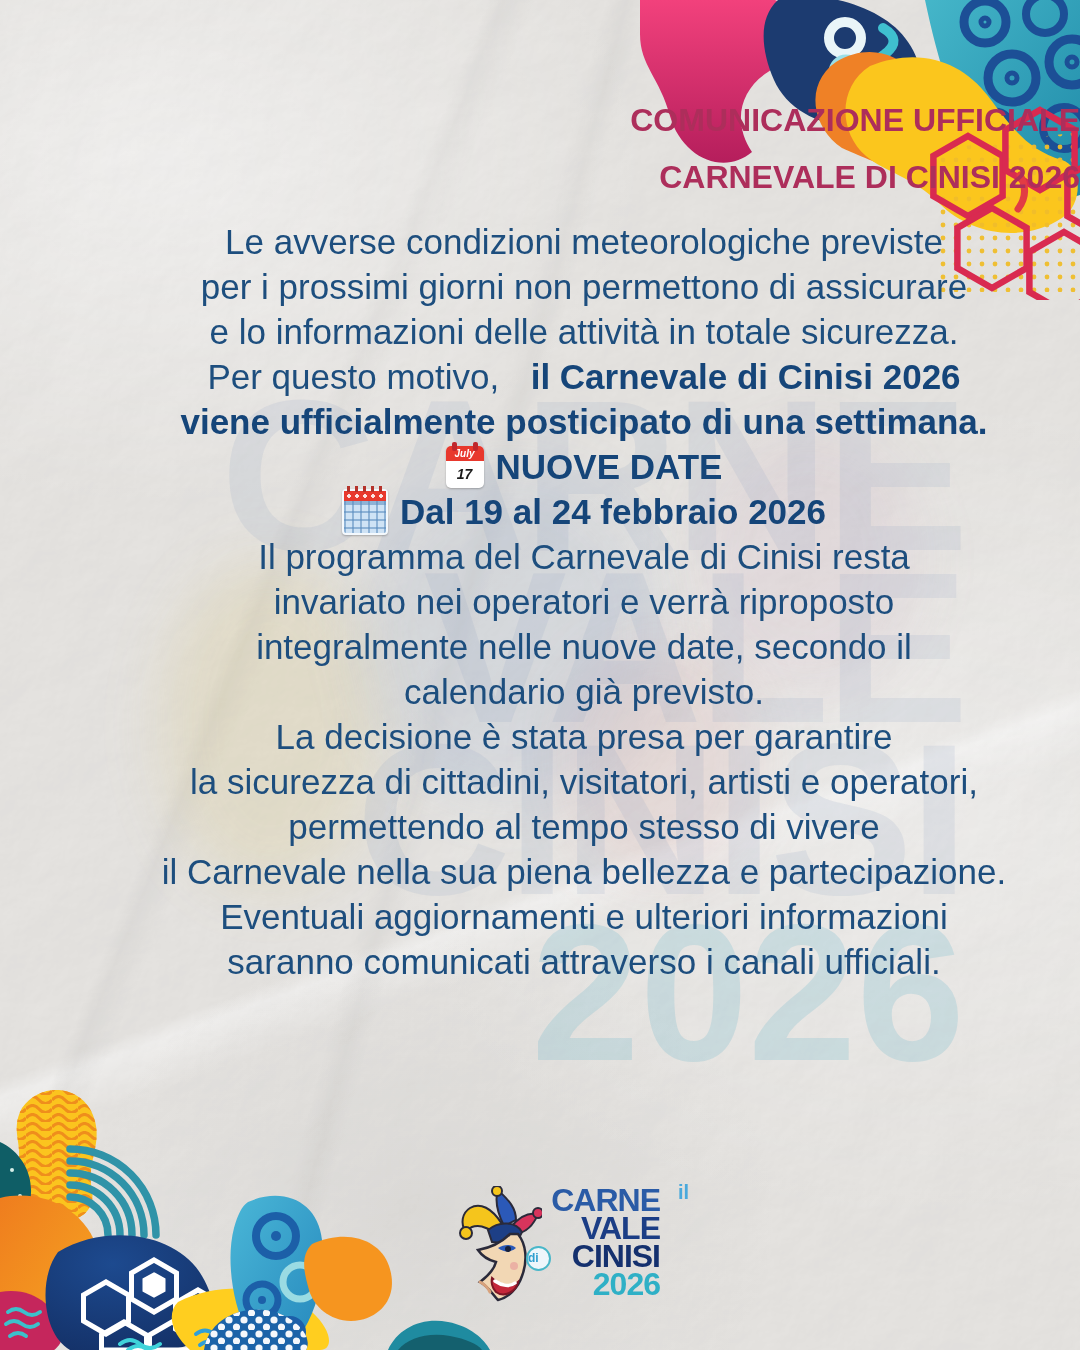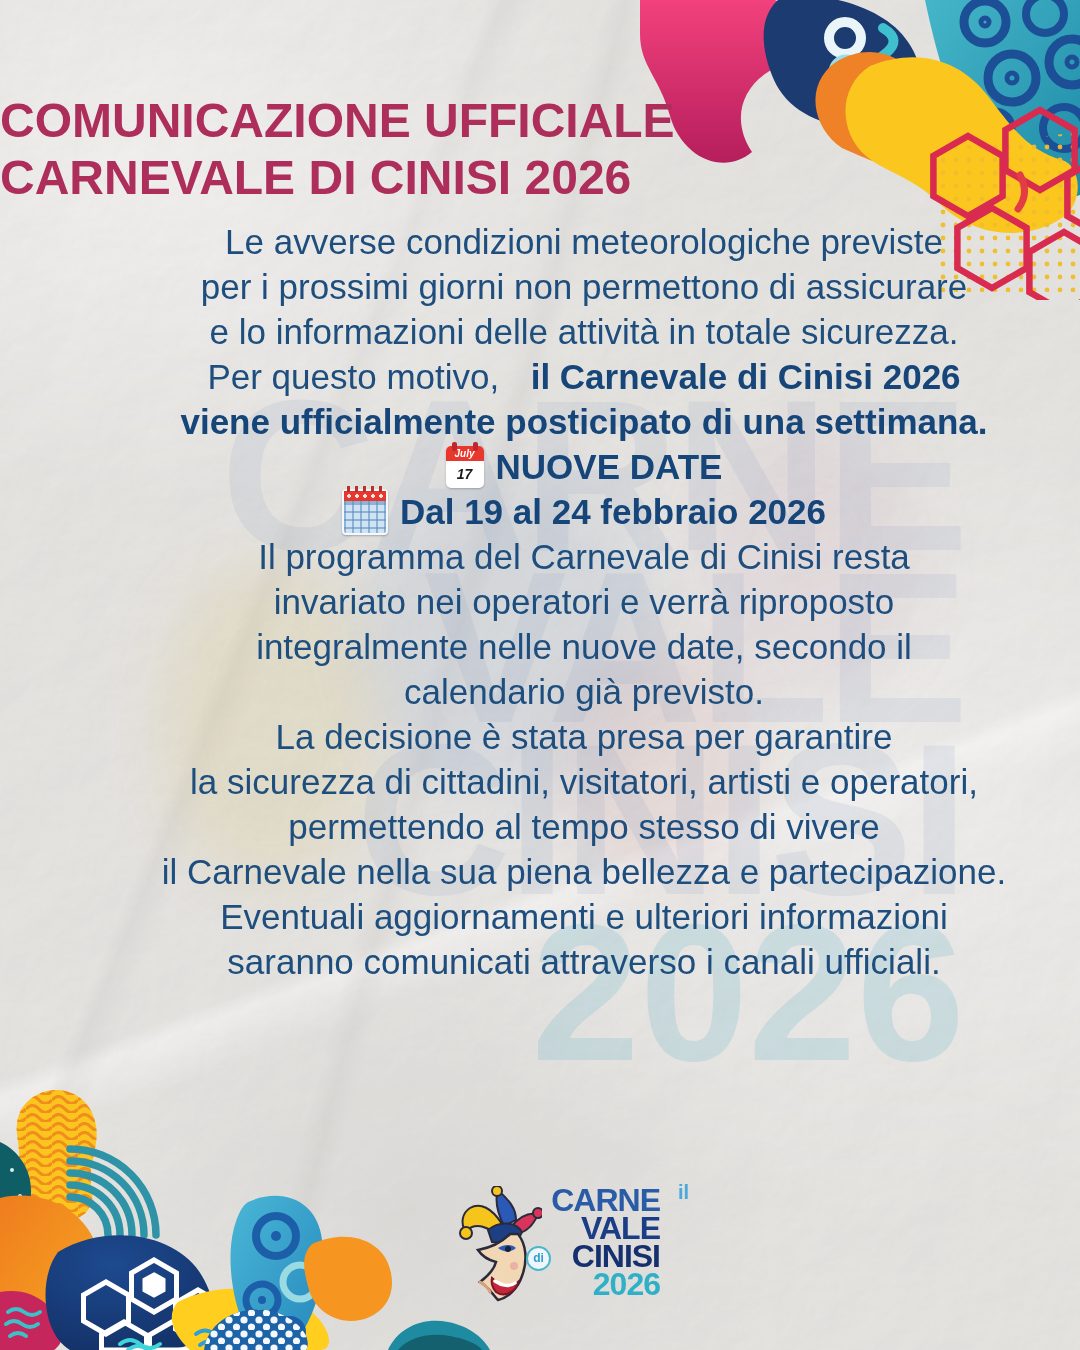--- a/index.html
+++ b/index.html
@@ -10,22 +10,22 @@
       radial-gradient(ellipse 700px 500px at 15% 12%, rgba(255,255,255,.55), rgba(255,255,255,0) 70%),
       radial-gradient(ellipse 800px 600px at 85% 60%, rgba(255,255,255,.4), rgba(255,255,255,0) 70%),
       radial-gradient(ellipse 500px 400px at 40% 90%, rgba(120,120,118,.08), rgba(0,0,0,0) 70%),
       linear-gradient(112deg, rgba(0,0,0,0) 30%, rgba(0,0,0,.035) 31%, rgba(0,0,0,0) 33%),
       linear-gradient(285deg, rgba(0,0,0,0) 55%, rgba(0,0,0,.03) 56.5%, rgba(0,0,0,0) 58%),
       linear-gradient(160deg, rgba(255,255,255,0) 62%, rgba(255,255,255,.5) 63%, rgba(255,255,255,0) 66%);
   }
   .texture{position:absolute;inset:0;mix-blend-mode:multiply;opacity:.5;pointer-events:none;}
 
   
-  .title{position:absolute;top:92px;left:0;width:100%;text-align:left;
-    font-size:48px;line-height:57px;font-weight:700;letter-spacing:0px;color:#ad2e5b;}
+  .title{position:absolute;top:92px;left:0;width:100%;text-align:right;
+    font-size:32px;line-height:57px;font-weight:700;letter-spacing:0px;color:#ad2e5b;}
   .body-block{position:absolute;top:219px;left:4px;width:100%;padding-left:40px;}
   .bline{height:45px;line-height:45px;text-align:center;font-size:35px;color:#1d4e7e;
     display:flex;justify-content:center;align-items:center;gap:12px;white-space:pre;}
   .bline.bold{font-weight:700;color:#154579;}
   .bline .boldpart{font-weight:700;color:#154579;}
   .closing-block{position:absolute;top:1064px;left:0;width:100%;}
 
   
   .cal-tearoff{position:relative;display:inline-block;width:38px;height:42px;background:#fff;
     border-radius:5px;box-shadow:0 1px 2px rgba(0,0,0,.25);flex:0 0 auto;font-style:italic;}
@@ -69,21 +69,21 @@
   
   .logo{position:absolute;left:458px;top:1186px;display:flex;align-items:flex-start;}
   .logo-text{width:132px;text-align:right;font-weight:700;line-height:28px;font-size:32px;
     letter-spacing:-1px;margin-left:-14px;}
   .lt1{color:#2a5ba6;} .lt2{color:#1b3d85;} .lt3{color:#14306e;position:relative;}
   .lt4{color:#2fb0c6;}
   .logo-il{position:absolute;margin-top:-8px;margin-left:18px;font-size:20px;font-weight:700;
     color:#4aa9dc;letter-spacing:0;}
   .logo-di{position:absolute;left:-2px;top:4px;width:21px;height:21px;border-radius:50%;
     background:#eef6fb;border:2px solid #49b7c9;color:#2f9fd0;font-size:12px;line-height:21px;
-    text-align:center;letter-spacing:0;font-weight:700;}
+    text-align:left;letter-spacing:0;font-weight:700;}
 </style>
 </head>
 <body>
 
 <div class="poster">
 
   <svg class="texture" width="1080" height="1350">
     <filter id="paper">
       <feTurbulence type="fractalNoise" baseFrequency="0.013" numOctaves="5" seed="7" result="n"></feTurbulence>
       <feDiffuseLighting in="n" lighting-color="#ffffff" surfaceScale="1.6">

